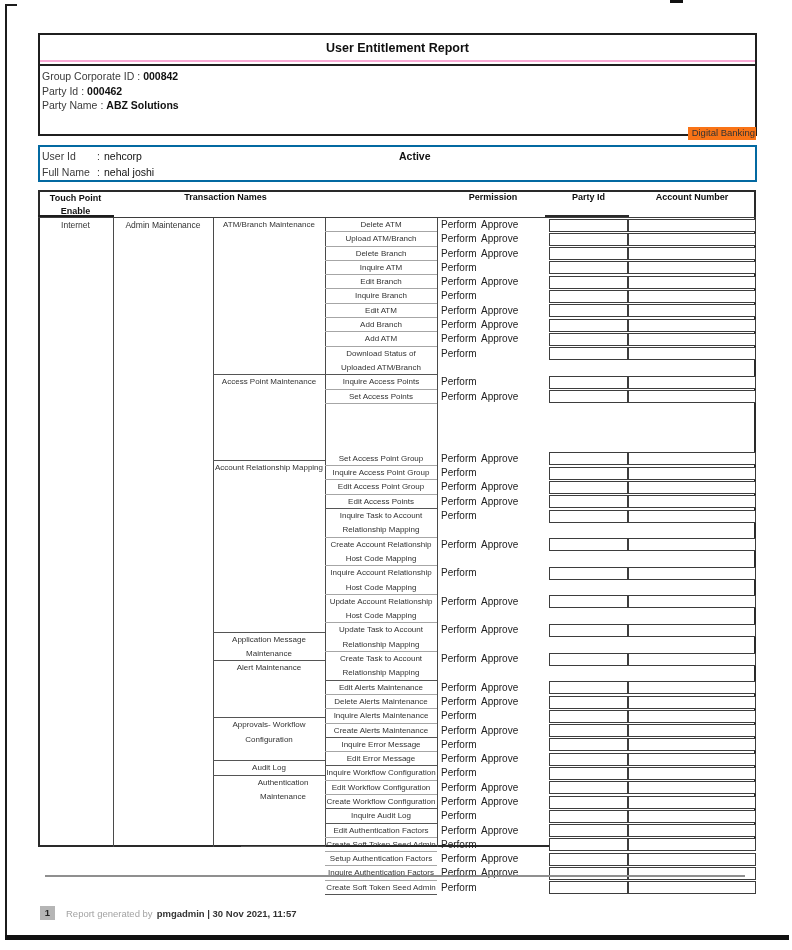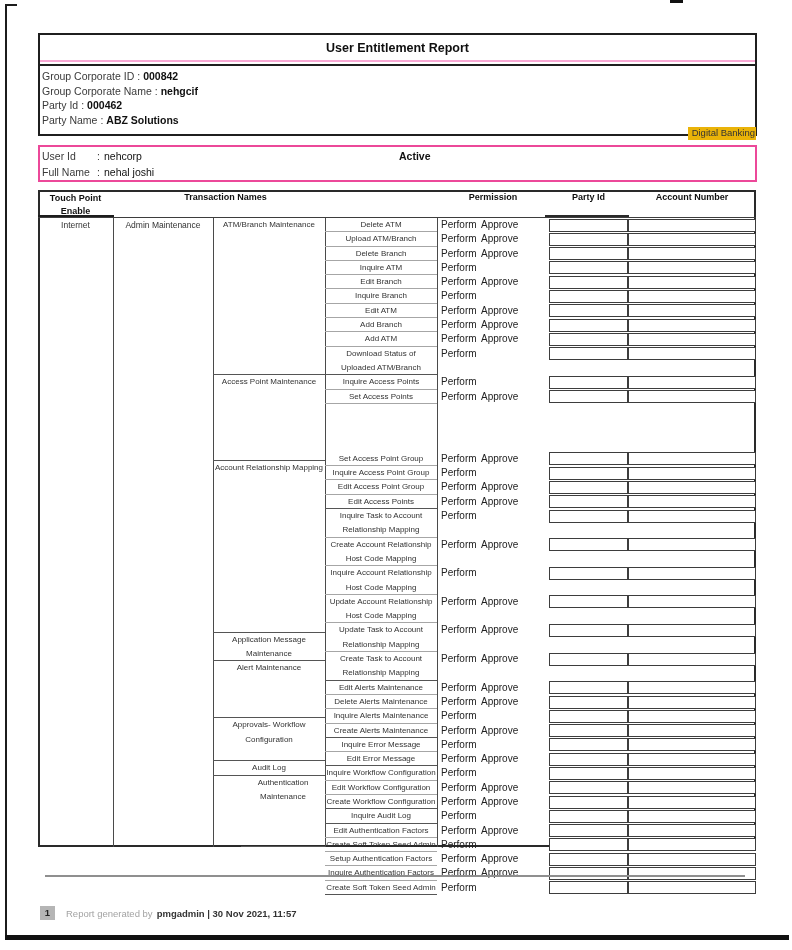--- a/index.html
+++ b/index.html
@@ -14,24 +14,24 @@
   .frame-bottom{position:absolute;left:5px;top:935px;width:784px;height:5px;background:#111;}
 
   
   .header-box{position:absolute;left:38px;top:33px;width:719px;height:103px;border:2px solid #1f1f1f;box-sizing:border-box;}
   .title-row{height:25px;border-bottom:2px solid #f9a8d4;display:flex;align-items:center;justify-content:center;
     font-size:12.5px;font-weight:bold;color:#0f0f0f;}
   .title-underline{height:2px;background:#1f1f1f;margin-top:2px;}
   .info-lines{padding:3px 0 0 2px;font-size:10.5px;line-height:14.5px;color:#3a3a3a;}
   .info-lines b{color:#101010;}
   .isep{margin:0 3px;}
-  .brand{position:absolute;right:-1px;bottom:-6px;background:#eab308;padding:0 1px 2px 4px;font-size:9.5px;color:#333;}
+  .brand{position:absolute;right:-1px;bottom:-6px;background:#f97316;padding:0 1px 2px 4px;font-size:9.5px;color:#333;}
 
   
-  .user-box{position:absolute;left:38px;top:145px;width:719px;height:37px;border:2px solid #ec4899;box-sizing:border-box;
+  .user-box{position:absolute;left:38px;top:145px;width:719px;height:37px;border:2px solid #0369a1;box-sizing:border-box;
     font-size:10.5px;color:#3a3a3a;padding-top:2px;}
   .user-row{position:relative;height:15.5px;line-height:15.5px;}
   .user-label{position:absolute;left:2px;}
   .user-colon{position:absolute;left:57px;}
   .user-value{position:absolute;left:64px;font-weight:normal;color:#101010;text-align:right;}
   .user-status{position:absolute;left:359px;font-weight:bold;color:#101010;}
 
   
   .report-table{position:absolute;left:38px;top:190px;width:718px;height:657px;font-size:8.5px;color:#2b2b2b;}
   .t-edge{position:absolute;background:#2a2a2a;}
@@ -83,21 +83,20 @@
   <div class="frame-left"></div>
   <div class="frame-top-left"></div>
   <div class="frame-top-dash"></div>
   <div class="frame-bottom"></div>
 
   <div class="header-box">
     <div class="title-row">User Entitlement Report</div>
     <div class="title-underline"></div>
     <div class="info-lines">
       <div><span>Group Corporate ID</span><span class="isep">:</span><b>000842</b></div>
-      <div><span>Group Corporate Name</span><span class="isep">:</span><b>nehgcif</b></div>
       <div><span>Party Id</span><span class="isep">:</span><b>000462</b></div>
       <div><span>Party Name</span><span class="isep">:</span><b>ABZ Solutions</b></div>
     </div>
     <div class="brand">Digital Banking</div>
   </div>
 
   <div class="user-box">
     <div class="user-row">
       <span class="user-label">User Id</span>
       <span class="user-colon">:</span>

